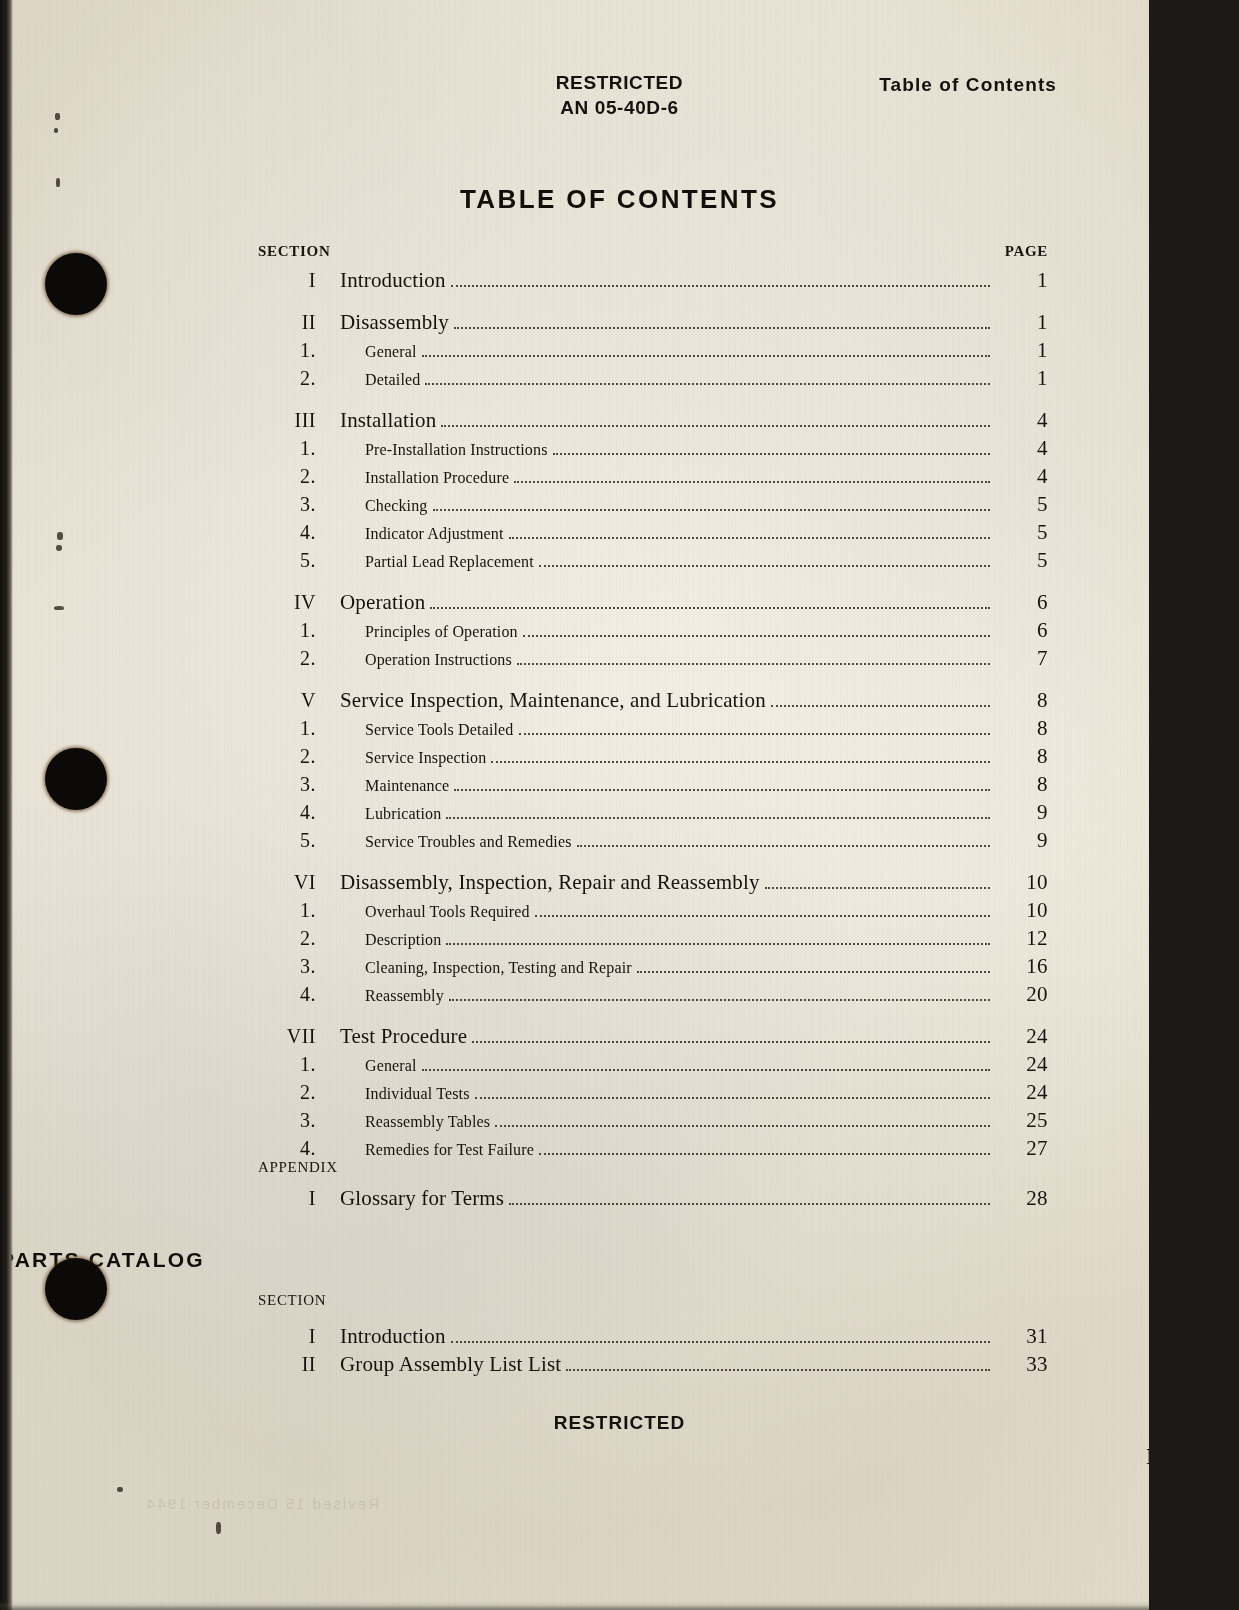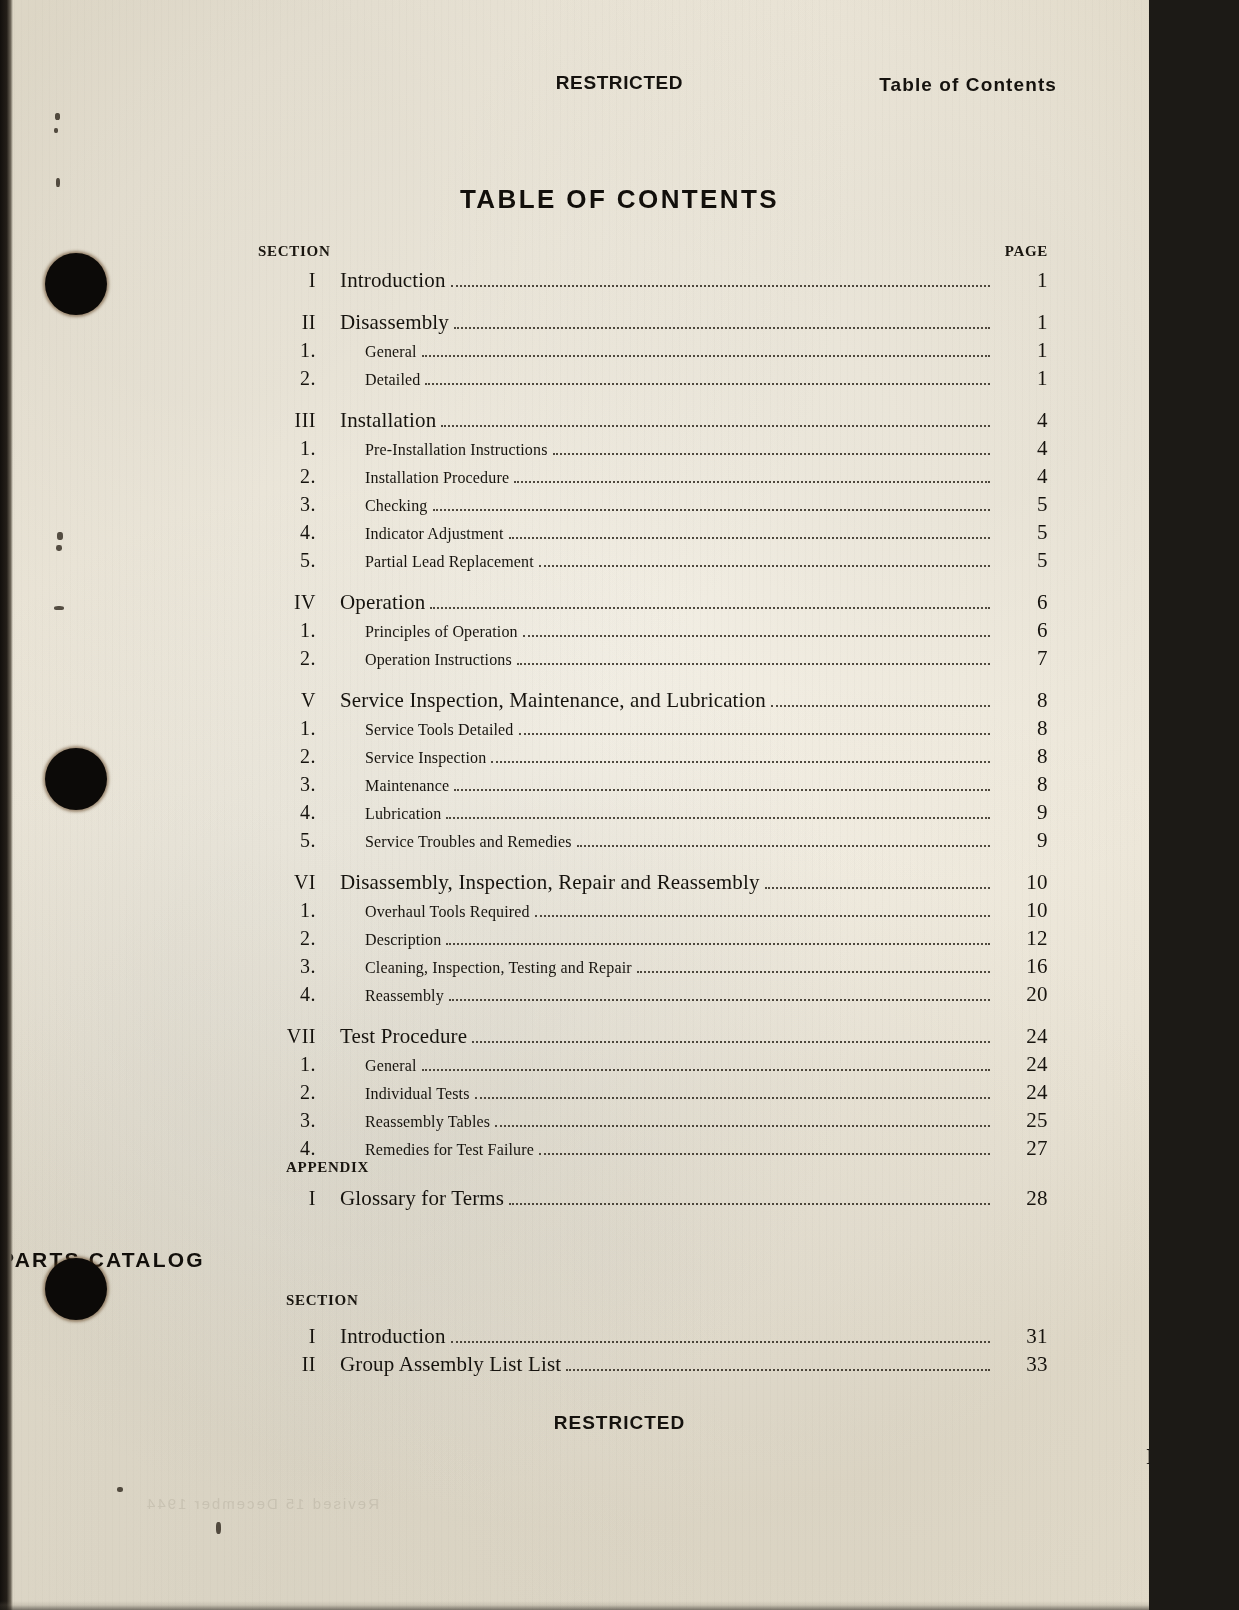--- a/index.html
+++ b/index.html
@@ -199,26 +199,25 @@
     flex: 0 0 52px;
     text-align: right;
     font-size: 21px;
     letter-spacing: .4px;
     padding-left: 4px;
   }
 
   .subhead {
     position: relative;
     font-family: "Liberation Serif", serif;
-    font-weight: bold;
+    font-weight: normal;
     font-size: 15px;
     letter-spacing: .7px;
     color: #1a1610;
     height: 24px;
-    margin-left: 28px;
   }
 
   
   .footer-center {
     position: absolute;
     left: 0; top: 1412px;
     width: 1239px;
     text-align: center;
     font-family: "Liberation Sans", sans-serif;
     font-weight: bold;
@@ -258,20 +257,21 @@
   <div class="speck" style="left:1196px; top:438px; width:4px; height:5px;"></div>
   <div class="speck" style="left:1200px; top:912px; width:5px; height:6px;"></div>
   <div class="speck" style="left:1193px; top:1003px; width:4px; height:4px;"></div>
   <div class="speck" style="left:117px; top:1487px; width:6px; height:5px;"></div>
   <div class="speck" style="left:216px; top:1522px; width:5px; height:12px;"></div>
 
   <div class="bleed" style="left:145px; top:1495px;">Revised 15 December 1944</div>
 
   <div class="hdr-center">
     <div>RESTRICTED</div>
+    <div>AN 05-40D-6</div>
   </div>
   <div class="hdr-right">Table of Contents</div>
 
   <div class="doc-title">TABLE OF CONTENTS</div>
 
   <div class="toc" style="top:243px;">
     <div class="col-head">
       <span class="lbl-left">SECTION</span>
       <span class="lbl-right">PAGE</span>
     </div>

